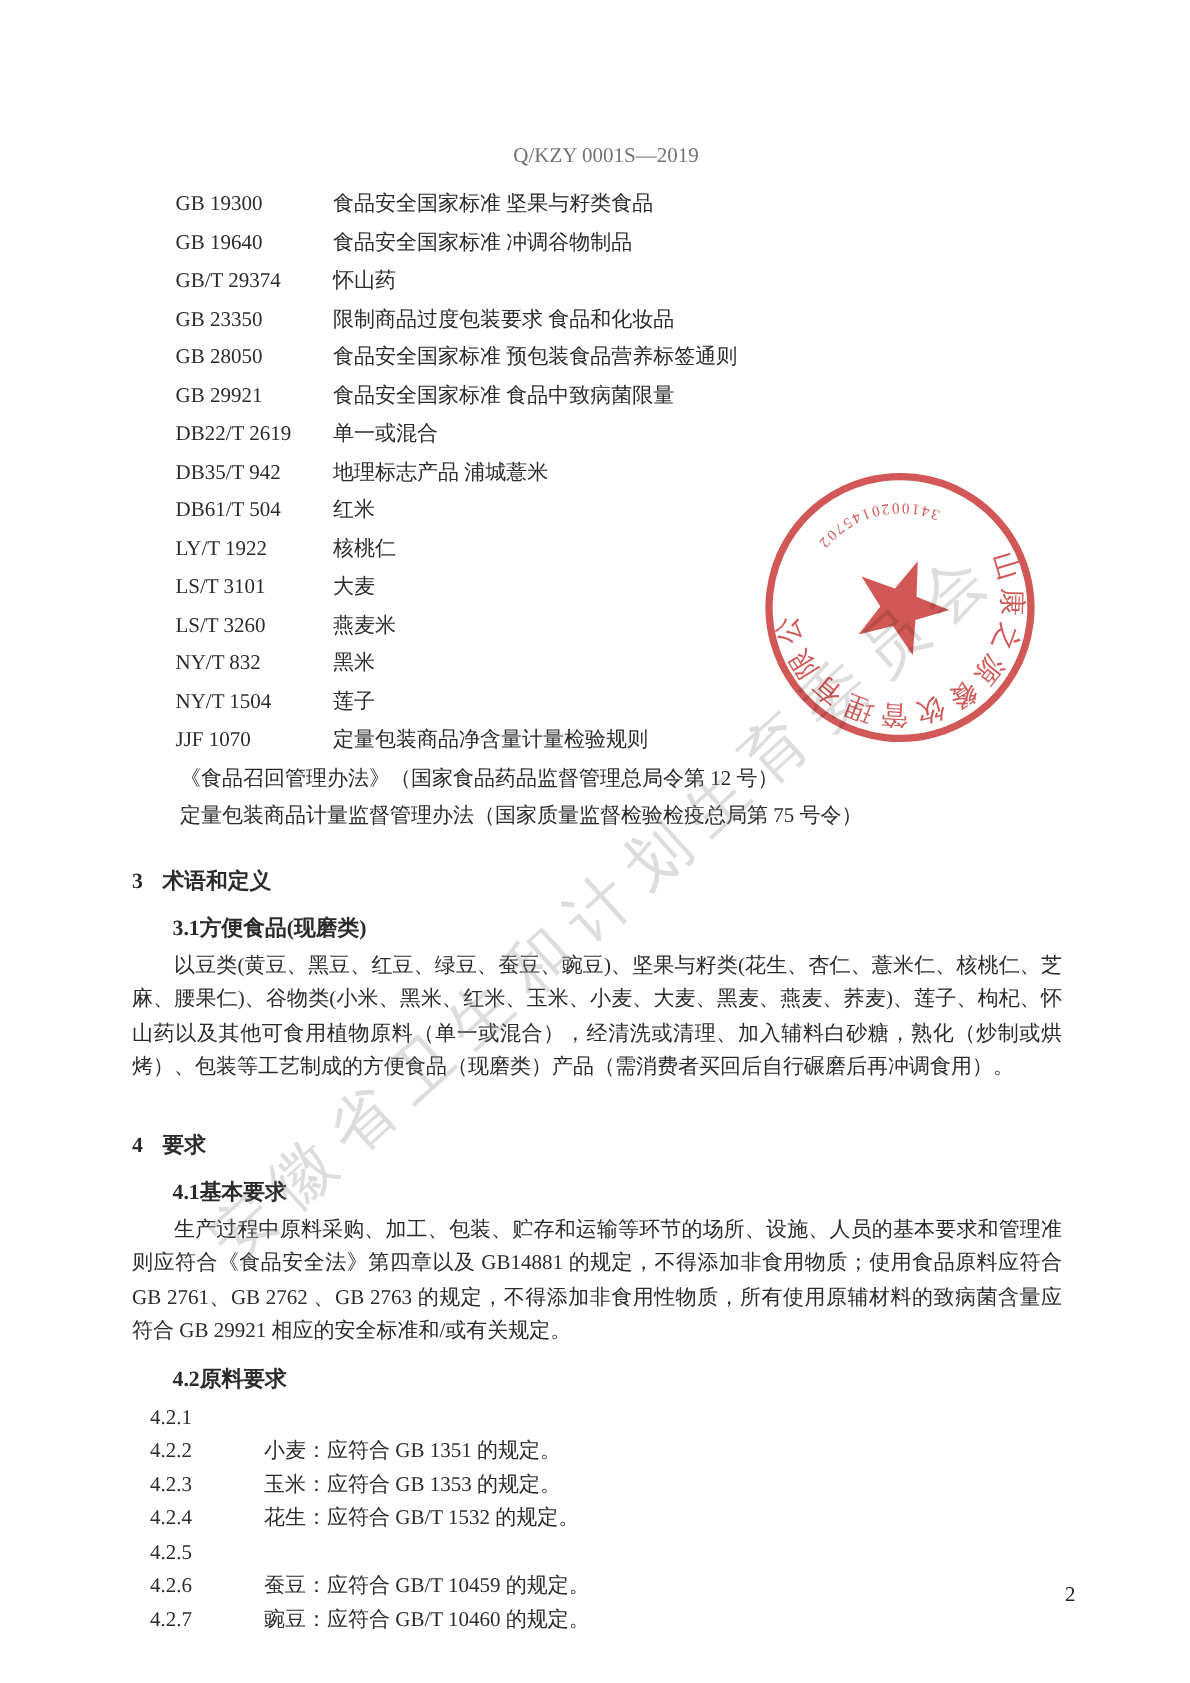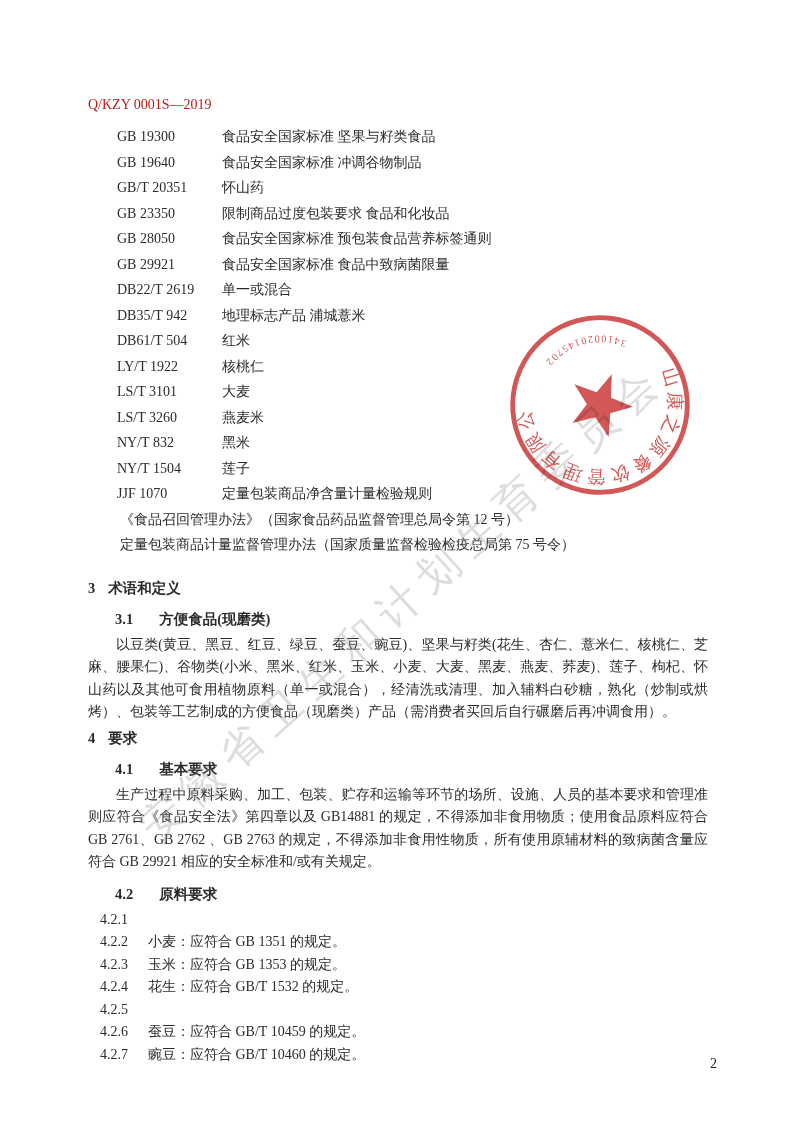--- a/index.html
+++ b/index.html
@@ -9,46 +9,46 @@
     height: 1122px;
     margin: 0 auto;
     background: #ffffff;
     overflow: hidden;
     font-family: "Liberation Serif", "DejaVu Serif", serif;
     color: #2b2b2b;
     box-sizing: border-box;
     padding: 96px 73px 0 88px;
   }
   .header-code {
-    text-align: left;
+    text-align: center;
     font-size: 14px;
     line-height: 18px;
-    color: #b91c1c;
+    color: #737373;
   }
   .ref-list { margin-top: 10px; margin-left: 29px; }
   .ref-row { display: flex; line-height: 25.5px; font-size: 14px; }
   .ref-code { width: 105px; flex: 0 0 105px; }
   .ref-title { flex: 1; }
   .ref-extra { line-height: 25.5px; font-size: 14px; margin-left: 32px; }
   .h-sec { font-weight: bold; font-size: 14.5px; line-height: 21px; }
   .h-sec .sec-num { margin-right: 13px; }
   .h-sec.lvl1 { margin-top: 20px; }
   .h-sec.lvl2 { margin-top: 10px; margin-left: 27px; }
-  .h-sec.lvl2 .sec-num { margin-right: 26px; }
+  .h-sec.lvl2 .sec-num { margin-right: 0; }
   .body-para {
     margin: 4px 0 0 0;
     font-size: 14px;
     line-height: 22.5px;
     text-align: justify;
     text-indent: 2em;
     padding-right: 12px;
   }
-  .h-sec.s4 { margin-top: 4px; }
+  .h-sec.s4 { margin-top: 30px; }
   .req-list { margin-top: 4px; margin-left: 12px; }
-  .req-row { display: flex; font-size: 14px; line-height: 22.5px; }
+  .req-row { display: flex; font-size: 14px; line-height: 22.5px; gap: 28px; }
   .req-num { width: 48px; flex: 0 0 48px; }
   .page-number {
     position: absolute;
     right: 76px;
     bottom: 50px;
     font-size: 14px;
     color: #222;
   }
   .watermark {
     position: absolute;
@@ -105,21 +105,21 @@
   <div class="ref-list">
     <div class="ref-row">
       <span class="ref-code">GB 19300</span>
       <span class="ref-title">食品安全国家标准 坚果与籽类食品</span>
     </div>
     <div class="ref-row">
       <span class="ref-code">GB 19640</span>
       <span class="ref-title">食品安全国家标准 冲调谷物制品</span>
     </div>
     <div class="ref-row">
-      <span class="ref-code">GB/T 20351</span>
+      <span class="ref-code">GB/T 29374</span>
       <span class="ref-title">怀山药</span>
     </div>
     <div class="ref-row">
       <span class="ref-code">GB 23350</span>
       <span class="ref-title">限制商品过度包装要求 食品和化妆品</span>
     </div>
     <div class="ref-row">
       <span class="ref-code">GB 28050</span>
       <span class="ref-title">食品安全国家标准 预包装食品营养标签通则</span>
     </div>

